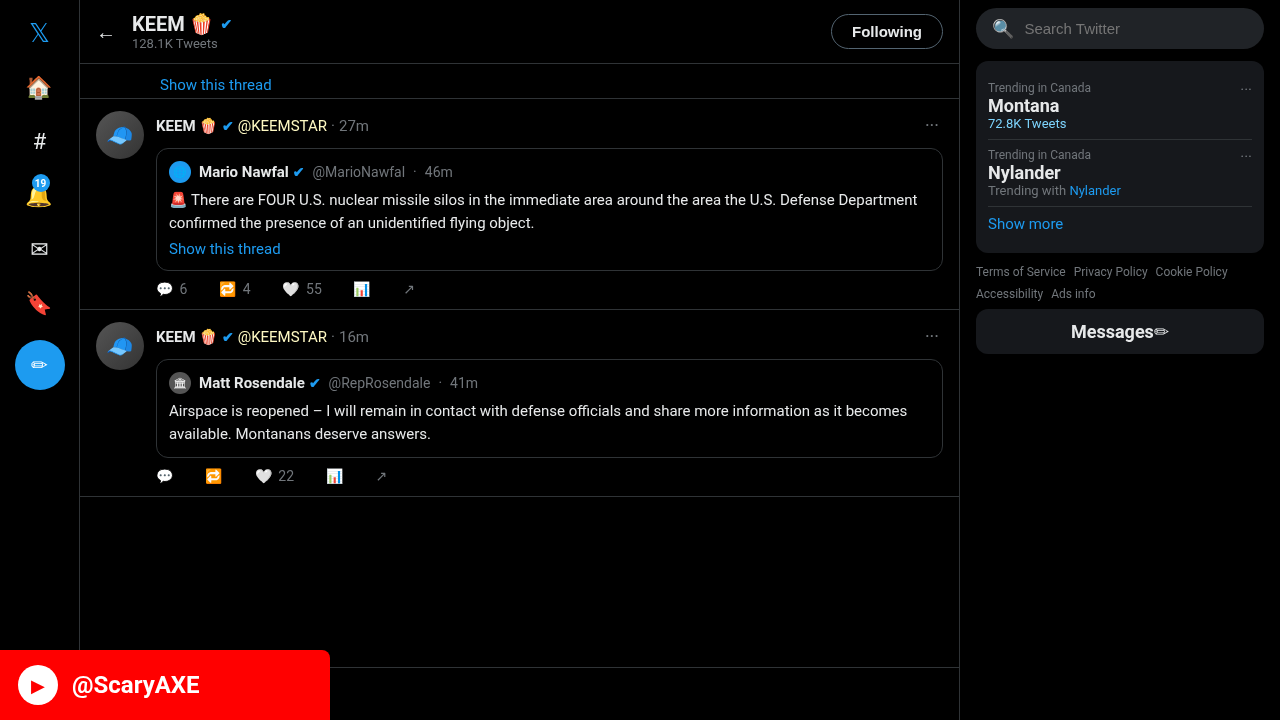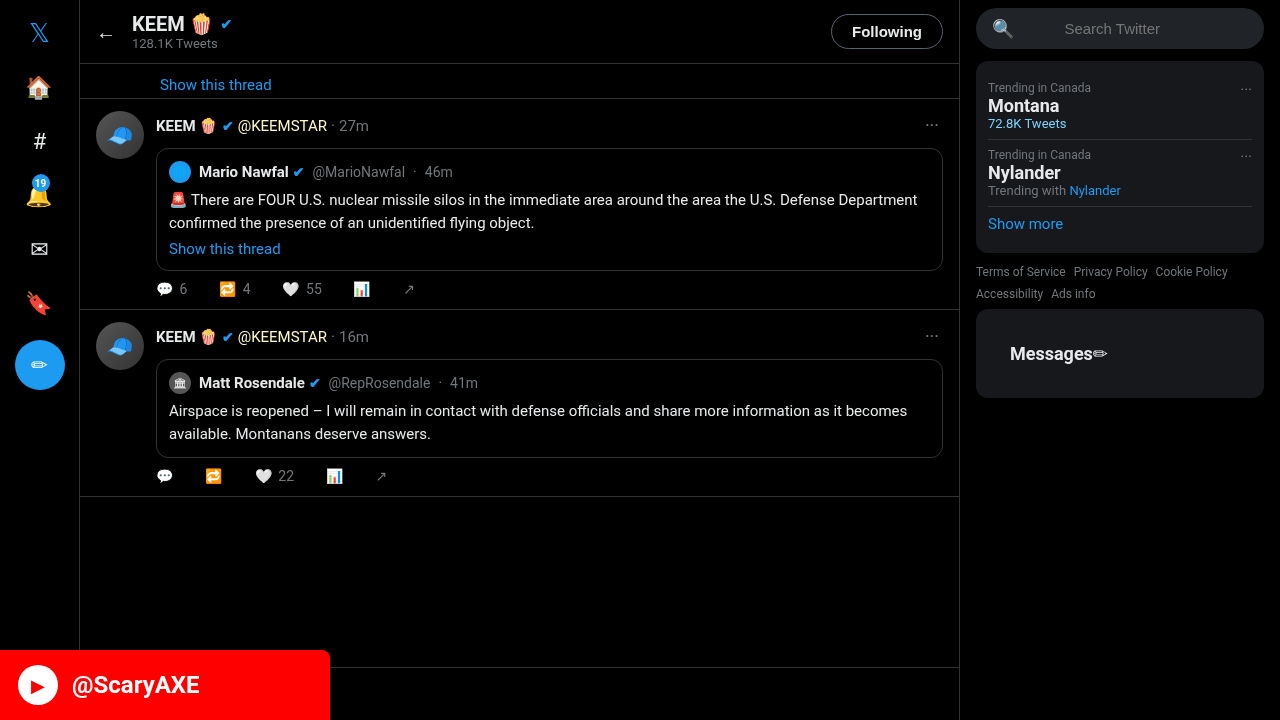--- a/index.html
+++ b/index.html
@@ -431,22 +431,22 @@
       display: flex;
       flex-wrap: wrap;
       gap: 8px;
     }
     .footer-link { cursor: pointer; }
 
     
     .messages-bar {
       display: flex;
       align-items: center;
-      justify-content: flex-start;
-      padding: 34px;
+      justify-content: center;
+      padding: 12px;
       background: #16181c;
       border-radius: 12px;
       margin-top: 8px;
     }
     .messages-title {
       font-size: 18px;
       font-weight: 700;
       color: #e7e9ea;
     }
 
@@ -620,21 +620,21 @@
       <span>Retweeted</span>
     </div>
   </div>
 
 </div>
 
 <div class="right-sidebar">
 
   <div class="search-bar">
     <span class="search-icon">🔍</span>
-    <input type="text" style="background: transparent; border: none; outline: none; color: #f97316; font-size: 15px; width: 100%; margin-left: 40px;" placeholder="Search Twitter">
+    <input type="text" style="background: transparent; border: none; outline: none; color: #f97316; font-size: 15px; width: 100%;" placeholder="Search Twitter">
   </div>
 
 
   <div class="trending-section">
 
     <div class="trending-item">
       <div style="display:flex; justify-content:space-between; align-items:flex-start;">
         <div>
           <div class="trending-label">Trending in Canada</div>
           <div class="trending-name">Montana</div>

